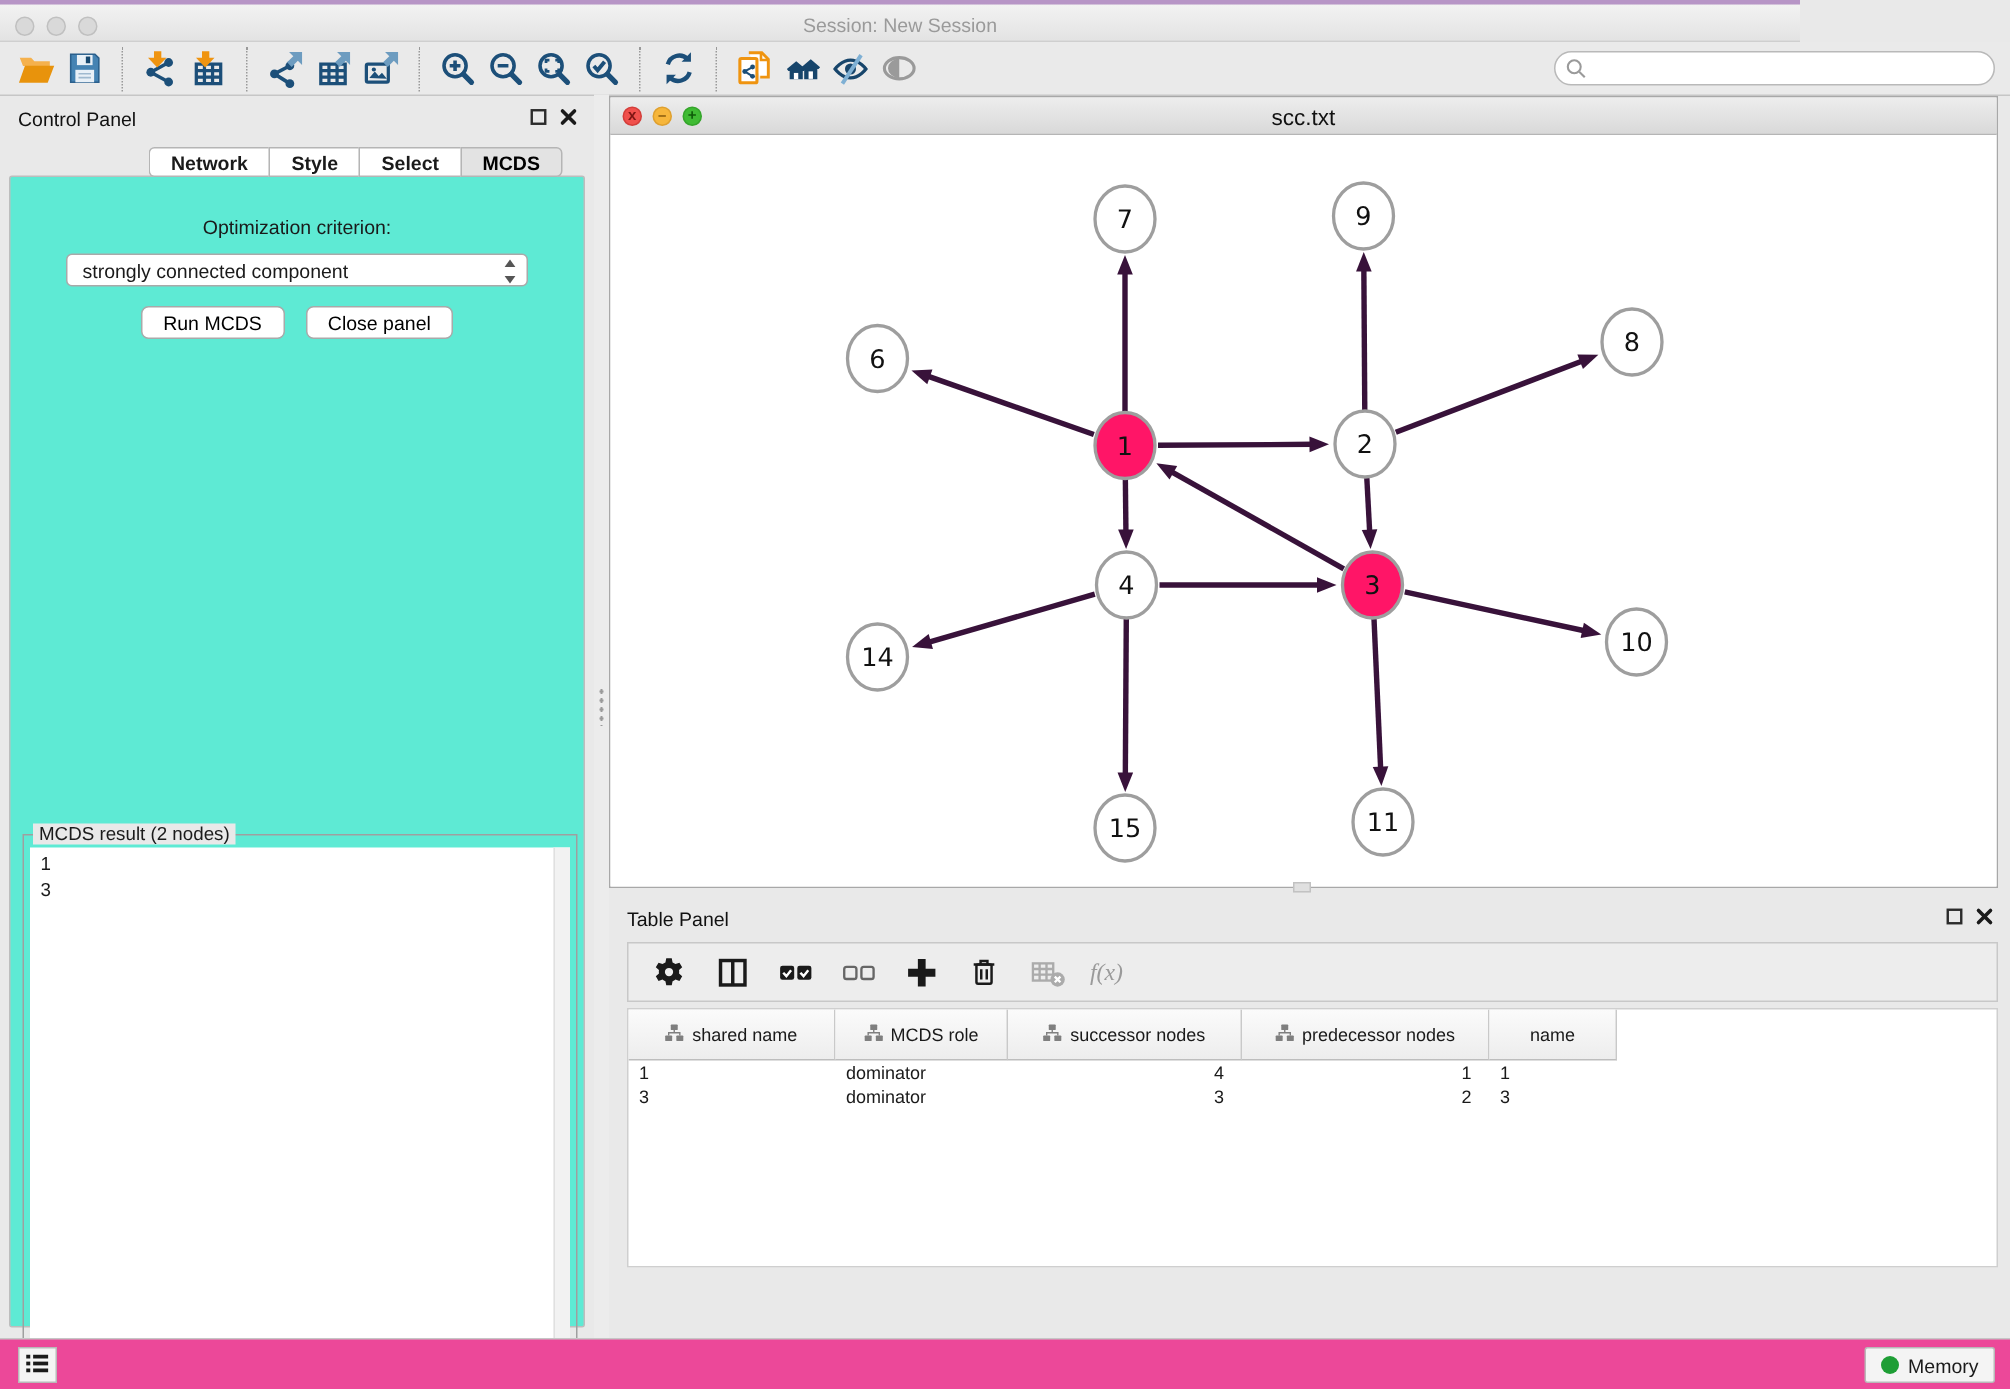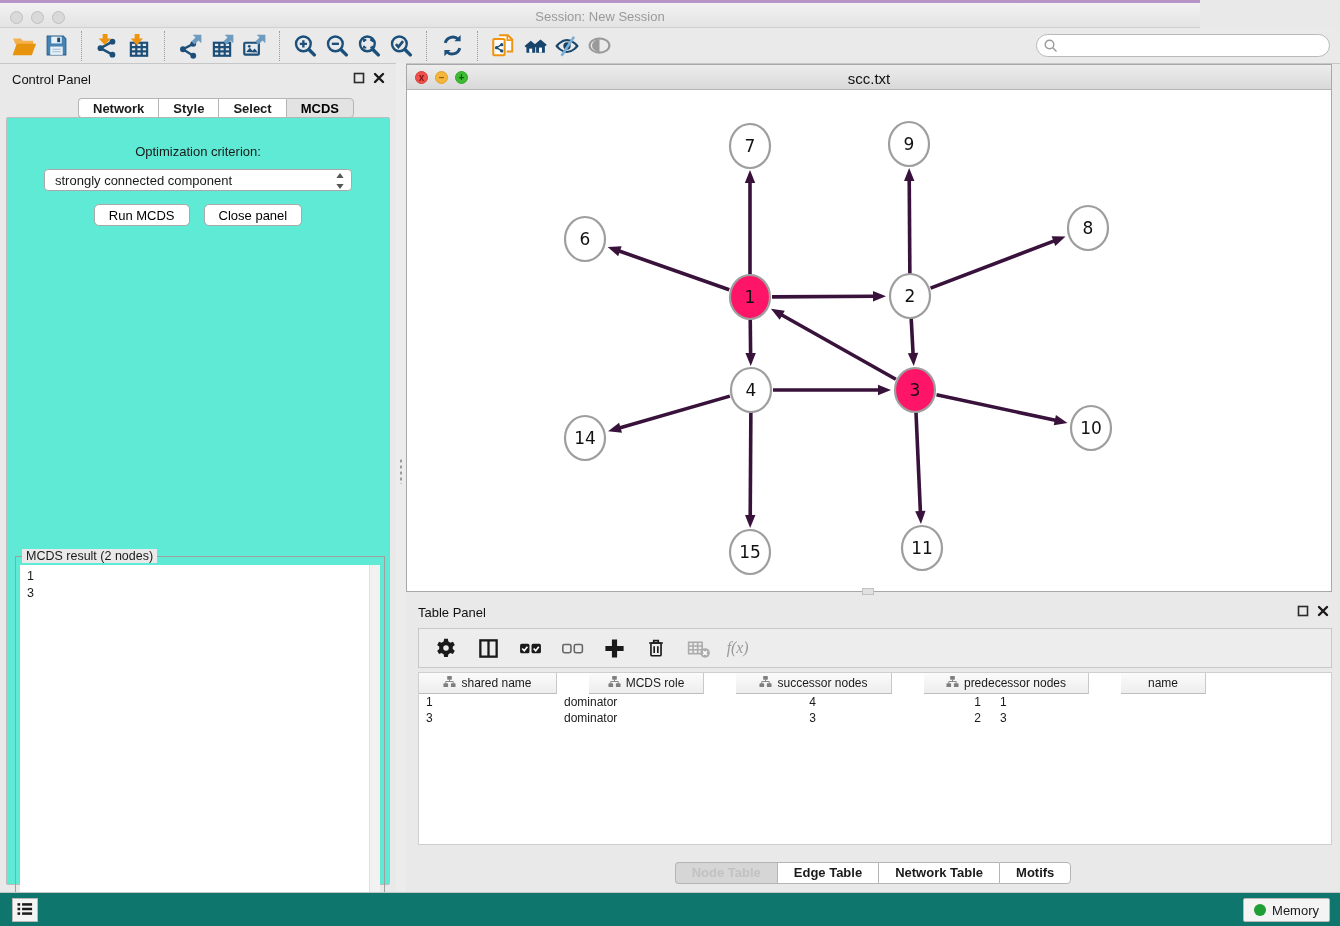--- a/index.html
+++ b/index.html
@@ -41,21 +41,21 @@
   .control-panel { position:absolute; left:0; top:63px; width:396px; height:829px; }
   .panel-header { position:relative; height:33px;padding-left:46px; }
   .panel-title { position:absolute; left:12px; top:9px; font-size:13px; color:#111; }
   .win-btns { position:absolute; right:10px; top:9px; display:flex; gap:7px; align-items:center; }
   .win-btns span { width:13px; height:13px; display:inline-flex; }
   .cp-tabs { position:absolute; left:78px; top:35px; display:flex; z-index:2; }
   .tab {
     height:20px; padding:2px 14px 0; background:#fff; border:1px solid #b5b5b5;
     border-right:none; font-size:13px; font-weight:bold; text-align:center;
   }
-  .tab:first-child { border-top-left-radius:4px; border-bottom-left-radius:4px; }
+  .tab:first-child { border-top-left-radius:4px; border-bottom-left-radius:4px;margin-left:21px; }
   .tab:last-child { border-right:1px solid #b5b5b5; border-top-right-radius:4px; border-bottom-right-radius:4px; }
   .tab.sel { background:#e3e3e3; color:#000000; }
   .cp-body {
     position:absolute; left:6px; top:54px; width:384px; height:768px;
     background:#5eead4; border:1px solid #bdbdbd; border-radius:2px;
   }
   .opt-label { text-align:center; margin-top:26px; font-size:13px; }
   .opt-select {
     position:relative; margin:10px auto 0; width:308px; height:22px; background:#fff;
     border:1px solid #a9a9a9; border-radius:4px; font-size:13px;
@@ -102,36 +102,36 @@
   .net-canvas { position:absolute; left:0; top:25px; width:924px; height:501px; background:#fff; }
   
   .table-panel { position:absolute; left:406px; top:596px; width:934px; height:296px; }
   .tp-toolbar {
     position:absolute; left:12px; top:32px; width:914px; height:40px;
     background:#ededed; border:1px solid #c8c8c8;
     display:flex; align-items:center; padding-left:12px; gap:12px;
   }
   .tp-toolbar .tbi { width:30px; }
   .tp-table { position:absolute; left:12px; top:76px; width:914px; height:173px; background:#fff; border:1px solid #cfcfcf; overflow:hidden; }
-  .thead { display:flex; height:21px;gap:32px; }
+  .thead { display:flex; height:34px; }
   .th {
     display:flex; align-items:center; justify-content:center; gap:5px;
     background:linear-gradient(#fbfbfb,#ededed);
     border-right:1px solid #c9c9c9; border-bottom:1px solid #bdbdbd;
     font-size:12px; color:#1a1a1a;
   }
   .trow { display:flex; height:16px; font-size:12px; }
   .td { padding-top:1px; }
   .tp-tabs { position:absolute; left:0; right:0; top:266px; display:flex; justify-content:center; }
   .tp-tabs .tab { font-weight:bold; padding:2px 16px 0; height:22px; }
   .tp-tabs .tab.sel { background:#d6d6d6; color:#c2c2c2; }
   
   .statusbar {
     position:absolute; left:0; bottom:0; width:1340px; height:34px;
-    background:#0f766e; border-top:1px solid #c6c6c6;
+    background:#ec4899; border-top:1px solid #c6c6c6;
   }
   .sb-left {
     position:absolute; left:12px; top:5px; width:26px; height:24px; background:#f4f4f4;
     border:1px solid #b9b9b9; display:flex; align-items:center; justify-content:center;
   }
   .sb-mem {
     position:absolute; right:10px; top:5px; height:24px; background:#f4f4f4;
     border:1px solid #b9b9b9; border-radius:2px; display:flex; align-items:center;
     gap:6px; padding:0 10px; font-size:13px;
   }
@@ -593,26 +593,20 @@
         </div>
         <div class="trow">
           <div class="td" style="width: 138px; text-align: left; padding: 1px 0px 0px 7px;">3</div>
           <div class="td" style="width: 115px; text-align: left; padding: 1px 0px 0px 7px;">dominator</div>
           <div class="td" style="width: 156px; text-align: right; padding: 1px 12px 0px 0px;">3</div>
           <div class="td" style="width: 165px; text-align: right; padding: 1px 12px 0px 0px;">2</div>
           <div class="td" style="width: 85px; text-align: left; padding: 1px 0px 0px 7px;">3</div>
         </div>
       </div>
   </div>
-  <div class="tp-tabs" id="tp-tabs">
-      <div class="tab sel">Node Table</div>
-      <div class="tab">Edge Table</div>
-      <div class="tab">Network Table</div>
-      <div class="tab">Motifs</div>
-    </div>
 </div>
 
 <div class="statusbar">
   <div class="sb-left">
     <span><svg viewBox="0 0 24 24" width="20" height="20" fill="#1a1a1a">
           <rect x="3" y="5" width="3.2" height="3"></rect>
           <rect x="8.5" y="5" width="12" height="3"></rect>
           <rect x="3" y="10.5" width="3.2" height="3"></rect>
           <rect x="8.5" y="10.5" width="12" height="3"></rect>
           <rect x="3" y="16" width="3.2" height="3"></rect>

